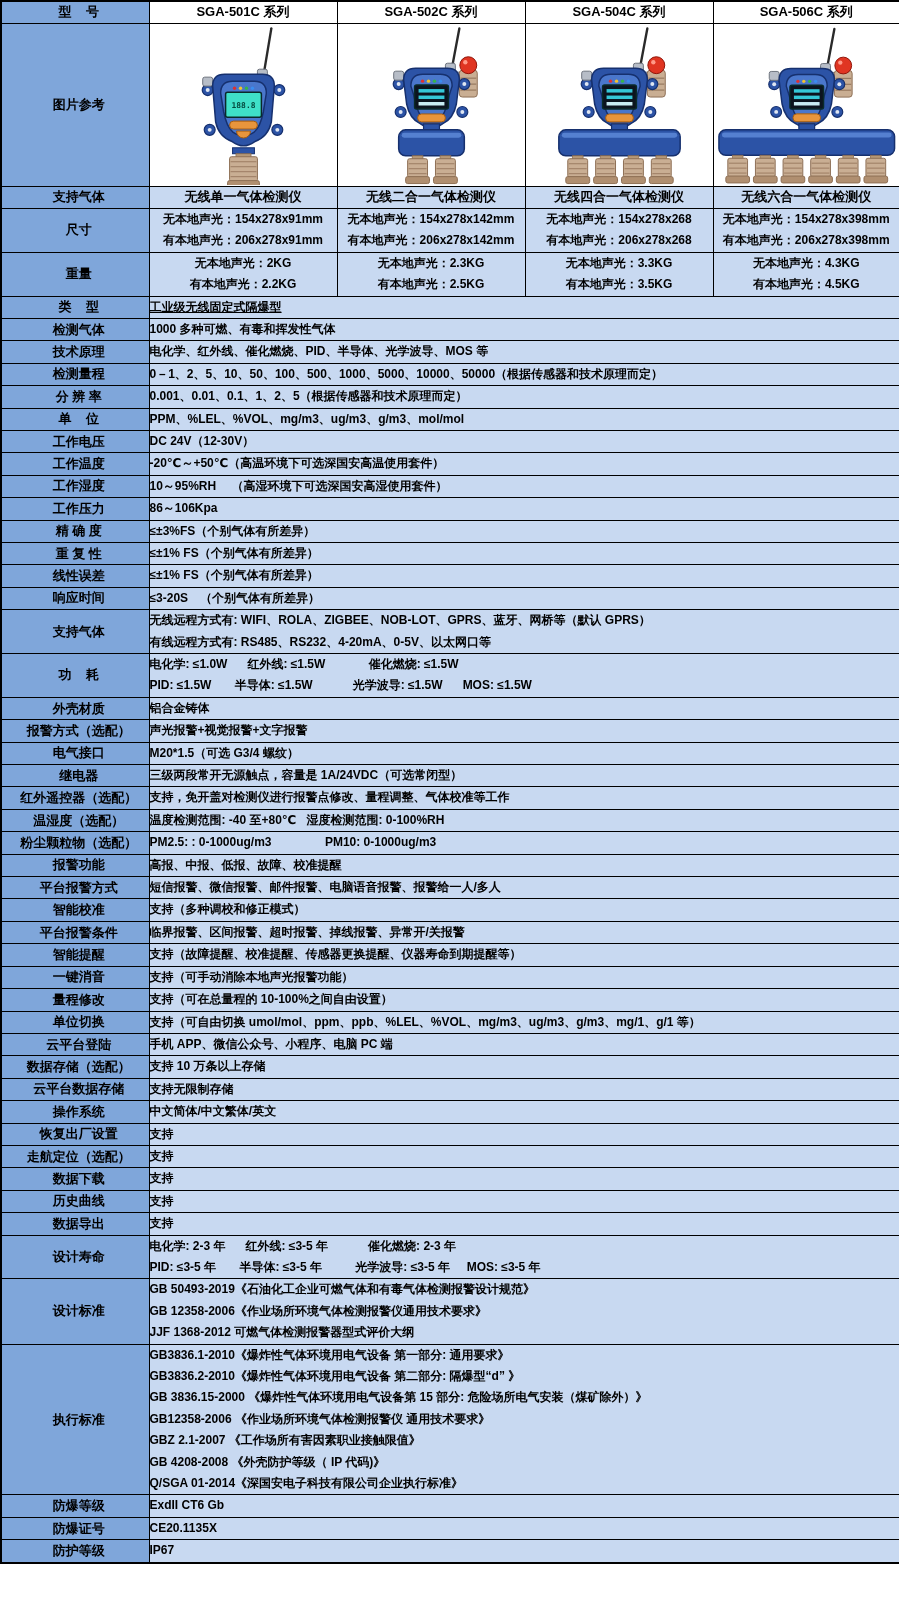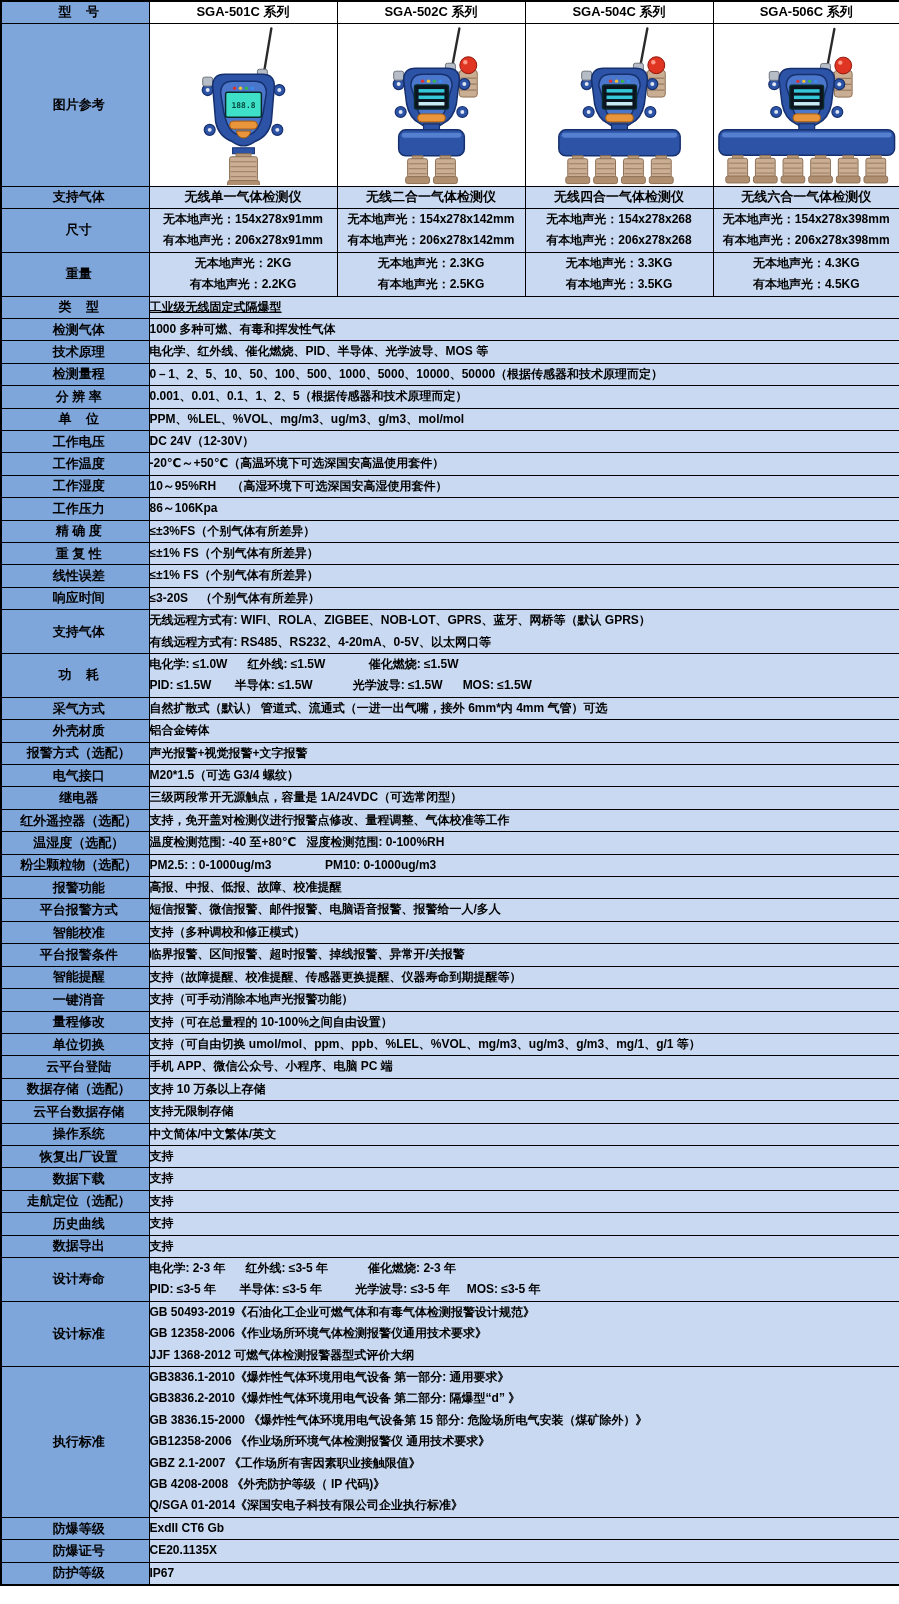--- a/index.html
+++ b/index.html
@@ -400,26 +400,20 @@
         </td>
       </tr>
       <tr class="spec-row">
         <td class="label-cell">功    耗</td>
         <td class="value-cell" colspan="4" style="height: 43px;">
           <div class="line">电化学: ≤1.0W      红外线: ≤1.5W             催化燃烧: ≤1.5W</div>
           <div class="line">PID: ≤1.5W       半导体: ≤1.5W            光学波导: ≤1.5W      MOS: ≤1.5W</div>
         </td>
       </tr>
       <tr class="spec-row">
-        <td class="label-cell">采气方式</td>
-        <td class="value-cell" colspan="4" style="height: 21.5px;">
-          <div class="line">自然扩散式（默认） 管道式、流通式（一进一出气嘴，接外 6mm*内 4mm 气管）可选</div>
-        </td>
-      </tr>
-      <tr class="spec-row">
         <td class="label-cell">外壳材质</td>
         <td class="value-cell" colspan="4" style="height: 21.5px;">
           <div class="line">铝合金铸体</div>
         </td>
       </tr>
       <tr class="spec-row">
         <td class="label-cell">报警方式（选配）</td>
         <td class="value-cell" colspan="4" style="height: 21.5px;">
           <div class="line">声光报警+视觉报警+文字报警</div>
         </td>
@@ -526,27 +520,27 @@
           <div class="line">中文简体/中文繁体/英文</div>
         </td>
       </tr>
       <tr class="spec-row">
         <td class="label-cell">恢复出厂设置</td>
         <td class="value-cell" colspan="4" style="height: 21.5px;">
           <div class="line">支持</div>
         </td>
       </tr>
       <tr class="spec-row">
+        <td class="label-cell">走航定位（选配）</td>
+        <td class="value-cell" colspan="4" style="height: 21.5px;">
+          <div class="line">支持</div>
+        </td>
+      </tr>
+      <tr class="spec-row">
         <td class="label-cell">数据下载</td>
-        <td class="value-cell" colspan="4" style="height: 21.5px;">
-          <div class="line">支持</div>
-        </td>
-      </tr>
-      <tr class="spec-row">
-        <td class="label-cell">走航定位（选配）</td>
         <td class="value-cell" colspan="4" style="height: 21.5px;">
           <div class="line">支持</div>
         </td>
       </tr>
       <tr class="spec-row">
         <td class="label-cell">历史曲线</td>
         <td class="value-cell" colspan="4" style="height: 21.5px;">
           <div class="line">支持</div>
         </td>
       </tr>

